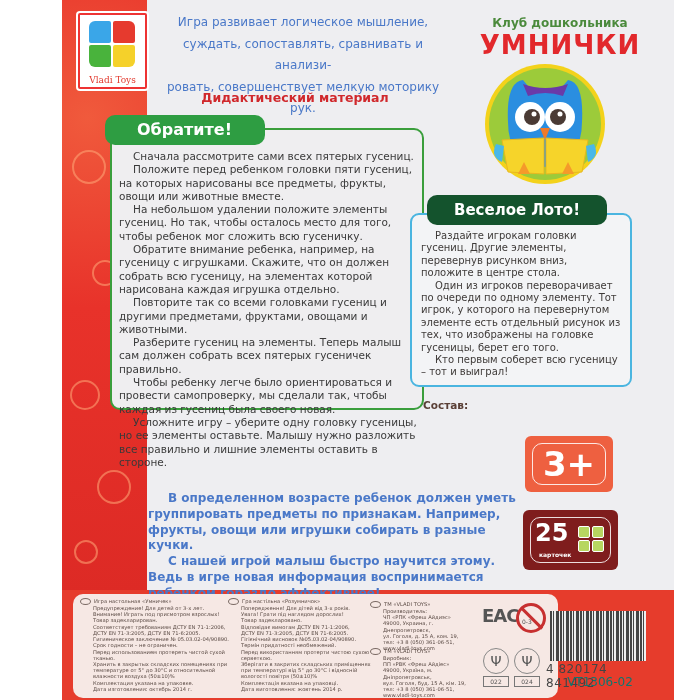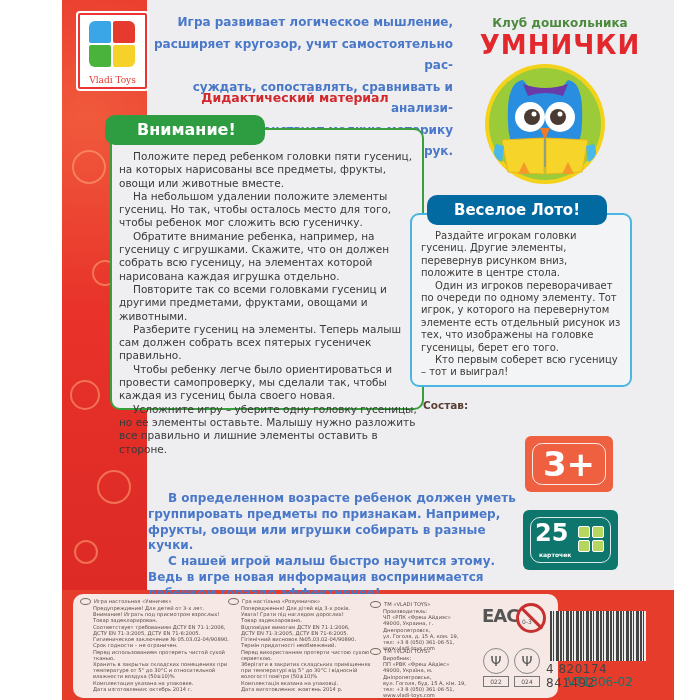--- a/index.html
+++ b/index.html
@@ -5,36 +5,36 @@
   html, body { margin:0; padding:0; background:#ffffff; }
   body { width:700px; height:700px; position:relative; overflow:hidden; font-family:"DejaVu Sans", sans-serif; }
   .box { position:absolute; left:62px; top:0; width:612px; height:700px; background:#eeeef1; overflow:hidden; }
   .redstrip { position:absolute; left:0; top:0; width:85px; height:590px;
     background: radial-gradient(circle at 30% 20%, #f05a3c 0, #e8322a 40%, #dd2a25 100%); }
   .redstrip .pat { position:absolute; border-radius:50%; border:2px solid rgba(255,170,120,0.55); }
   .bottomband { position:absolute; left:0; top:590px; width:612px; height:110px; background:#e63c2c; }
   .logo { position:absolute; left:78px; top:13px; width:65px; height:72px; background:#fff; border:2px solid #e33; box-shadow:0 0 0 2px #fff; border-radius:2px; }
   .logo .pz { position:absolute; width:22px; height:22px; }
   .logo .brand { position:absolute; left:0; bottom:2px; width:100%; text-align:center; font-family:"DejaVu Serif", serif; font-size:9px; color:#e2382c; }
-  .intro { position:absolute; left:153px; top:12px; width:300px; text-align:right; color:#4a78c8; font-weight:bold; font-size:12px; line-height:21.5px; }
+  .intro { position:absolute; left:153px; top:12px; width:300px; text-align:center; color:#4a78c8; font-weight:normal; font-size:12px; line-height:21.5px; }
   .didactic { position:absolute; left:170px; top:90px; width:250px; text-align:center; color:#d0282c; font-weight:bold; font-size:12.5px; }
   .club { position:absolute; left:470px; top:16px; width:180px; text-align:center; color:#4b8a3c; font-weight:bold; font-size:12px; }
   .brandname { position:absolute; left:470px; top:30px; width:180px; text-align:center; color:#e2282c; font-weight:bold; font-size:26px; letter-spacing:1px; }
   .owl { position:absolute; left:478px; top:62px; width:135px; height:125px; }
   .playbox { position:absolute; left:110px; top:128px; width:310px; height:278px; background:#efeef0; border:2px solid #3a9e3c; border-radius:10px; }
   .playtab { position:absolute; left:105px; top:115px; width:160px; height:30px; background:#2e9d42; border-radius:10px; color:#fff; font-weight:bold; font-size:16px; line-height:30px; padding-left:32px; box-sizing:border-box; }
   .playtext { position:absolute; left:119px; top:150px; width:298px; font-size:10.5px; line-height:13.3px; color:#3a3a3a; }
   .playtext p, .lototext p { margin:0; text-indent:14px; }
   .lotobox { position:absolute; left:410px; top:213px; width:218px; height:170px; background:#f3f4f6; border:2px solid #4ab5e0; border-radius:9px; }
-  .lototab { position:absolute; left:427px; top:195px; width:180px; height:30px; background:#0369a1; border-radius:10px; color:#fff; font-weight:bold; font-size:15px; line-height:30px; text-align:center; }
+  .lototab { position:absolute; left:427px; top:195px; width:180px; height:30px; background:#14532d; border-radius:10px; color:#fff; font-weight:bold; font-size:15px; line-height:30px; text-align:center; }
   .lototext { position:absolute; left:421px; top:230px; width:200px; font-size:10px; line-height:12.4px; color:#3e3a38; }
   .sostav { position:absolute; left:410px; top:398px; width:230px; color:#5a3f36; font-weight:bold; font-size:10.5px; line-height:15px;margin-left:13px; }
   .age { position:absolute; left:525px; top:436px; width:88px; height:56px; background:#ee6040; border-radius:6px; color:#fff; font-weight:bold; font-size:34px; text-align:center; line-height:56px; }
   .age::before, .cards::before { content:""; position:absolute; left:7px; top:7px; right:7px; bottom:7px; border:1.5px solid rgba(255,255,255,0.85); border-radius:10px; }
-  .cards { position:absolute; left:523px; top:510px; width:95px; height:60px; background:#0f766e; border-radius:6px; color:#fff; }
+  .cards { position:absolute; left:523px; top:510px; width:95px; height:60px; background:#7f1d1d; border-radius:6px; color:#fff; }
   .cards .num { position:absolute; left:12px; top:9px; font-weight:bold; font-size:24px; }
   .cards .lbl { position:absolute; left:16px; top:41px; font-weight:bold; font-size:6px; }
   .cards .grid { position:absolute; left:55px; top:16px; width:26px; height:26px; display:grid; grid-template-columns:12px 12px; gap:2px; }
   .cards .grid span { border:1.5px solid #fff; background:#b7d660; border-radius:2px; }
   .blue { position:absolute; left:148px; top:491px; width:380px; color:#4a78c8; font-weight:bold; font-size:12px; line-height:15.8px; }
   .blue p { margin:0; }
   .blue .ind { text-indent:20px; }
   .legal { position:absolute; left:73px; top:594px; width:485px; height:104px; background:#f6e8e4; border-radius:10px; }
   .legalcol { position:absolute; font-size:5.2px; line-height:6.2px; color:#5a4a44; }
   .flag { display:inline-block; width:9px; height:5px; border:1px solid #7a6a64; border-radius:50%; margin-right:3px; vertical-align:middle; font-size:3px; }
@@ -66,21 +66,20 @@
 <div class="logo">
   <div class="pz" style="left:9px;top:6px;background:#3aa6e8;border-radius:6px 2px 2px 2px;"></div>
   <div class="pz" style="left:33px;top:6px;background:#e63a2e;border-radius:2px 6px 2px 2px;"></div>
   <div class="pz" style="left:9px;top:30px;background:#49b33c;border-radius:2px 2px 2px 6px;"></div>
   <div class="pz" style="left:33px;top:30px;background:#f5d12a;border-radius:2px 2px 6px 2px;"></div>
   <div class="brand">Vladi Toys</div>
 </div>
 
 <div class="intro">
   <div>Игра развивает логическое мышление,</div>
-  <div>расширяет кругозор, учит самостоятельно рас-</div>
   <div>суждать, сопоставлять, сравнивать и анализи-</div>
   <div>ровать, совершенствует мелкую моторику рук.</div>
 </div>
 <div class="didactic">Дидактический материал</div>
 
 <div class="club">Клуб дошкольника</div>
 <div class="brandname">УМНИЧКИ</div>
 
 <svg class="owl" viewBox="0 0 135 125">
   <circle cx="67" cy="62" r="60" fill="#f3d21b"></circle>
@@ -96,22 +95,23 @@
   <path d="M62 66 L72 66 L67 78Z" fill="#f07a2a"></path>
   <path d="M24 78 L66 76 L66 112 L30 110Z" fill="#f6d42a" stroke="#e8b820"></path>
   <path d="M68 76 L110 78 L104 110 L68 112Z" fill="#f6d42a" stroke="#e8b820"></path>
   <path d="M40 112 L46 100 L52 112Z" fill="#f59a2a"></path>
   <path d="M84 112 L90 100 L96 112Z" fill="#f59a2a"></path>
   <path d="M18 82 Q12 95 24 100 L26 84Z" fill="#4ab8e8"></path>
   <path d="M116 82 Q122 95 110 100 L108 84Z" fill="#4ab8e8"></path>
 </svg>
 
 <div class="playbox"></div>
-<div class="playtab">Внимание!</div>
+<div class="playtab">Обратите!</div>
 <div class="playtext">
+  <p>Сначала рассмотрите сами всех пятерых гусениц.</p>
   <p>Положите перед ребенком головки пяти гусениц, на которых нарисованы все предметы, фрукты, овощи или животные вместе.</p>
   <p>На небольшом удалении положите элементы гусениц. Но так, чтобы осталось место для того, чтобы ребенок мог сложить всю гусеничку.</p>
   <p>Обратите внимание ребенка, например, на гусеницу с игрушками. Скажите, что он должен собрать всю гусеницу, на элементах которой нарисована каждая игрушка отдельно.</p>
   <p>Повторите так со всеми головками гусениц и другими предметами, фруктами, овощами и животными.</p>
   <p>Разберите гусениц на элементы. Теперь малыш сам должен собрать всех пятерых гусеничек правильно.</p>
   <p>Чтобы ребенку легче было ориентироваться и провести самопроверку, мы сделали так, чтобы каждая из гусениц была своего новая.</p>
   <p>Усложните игру – уберите одну головку гусеницы, но ее элементы оставьте. Малышу нужно разложить все правильно и лишние элементы оставить в стороне.</p>
 </div>
 
 <div class="lotobox"></div>

